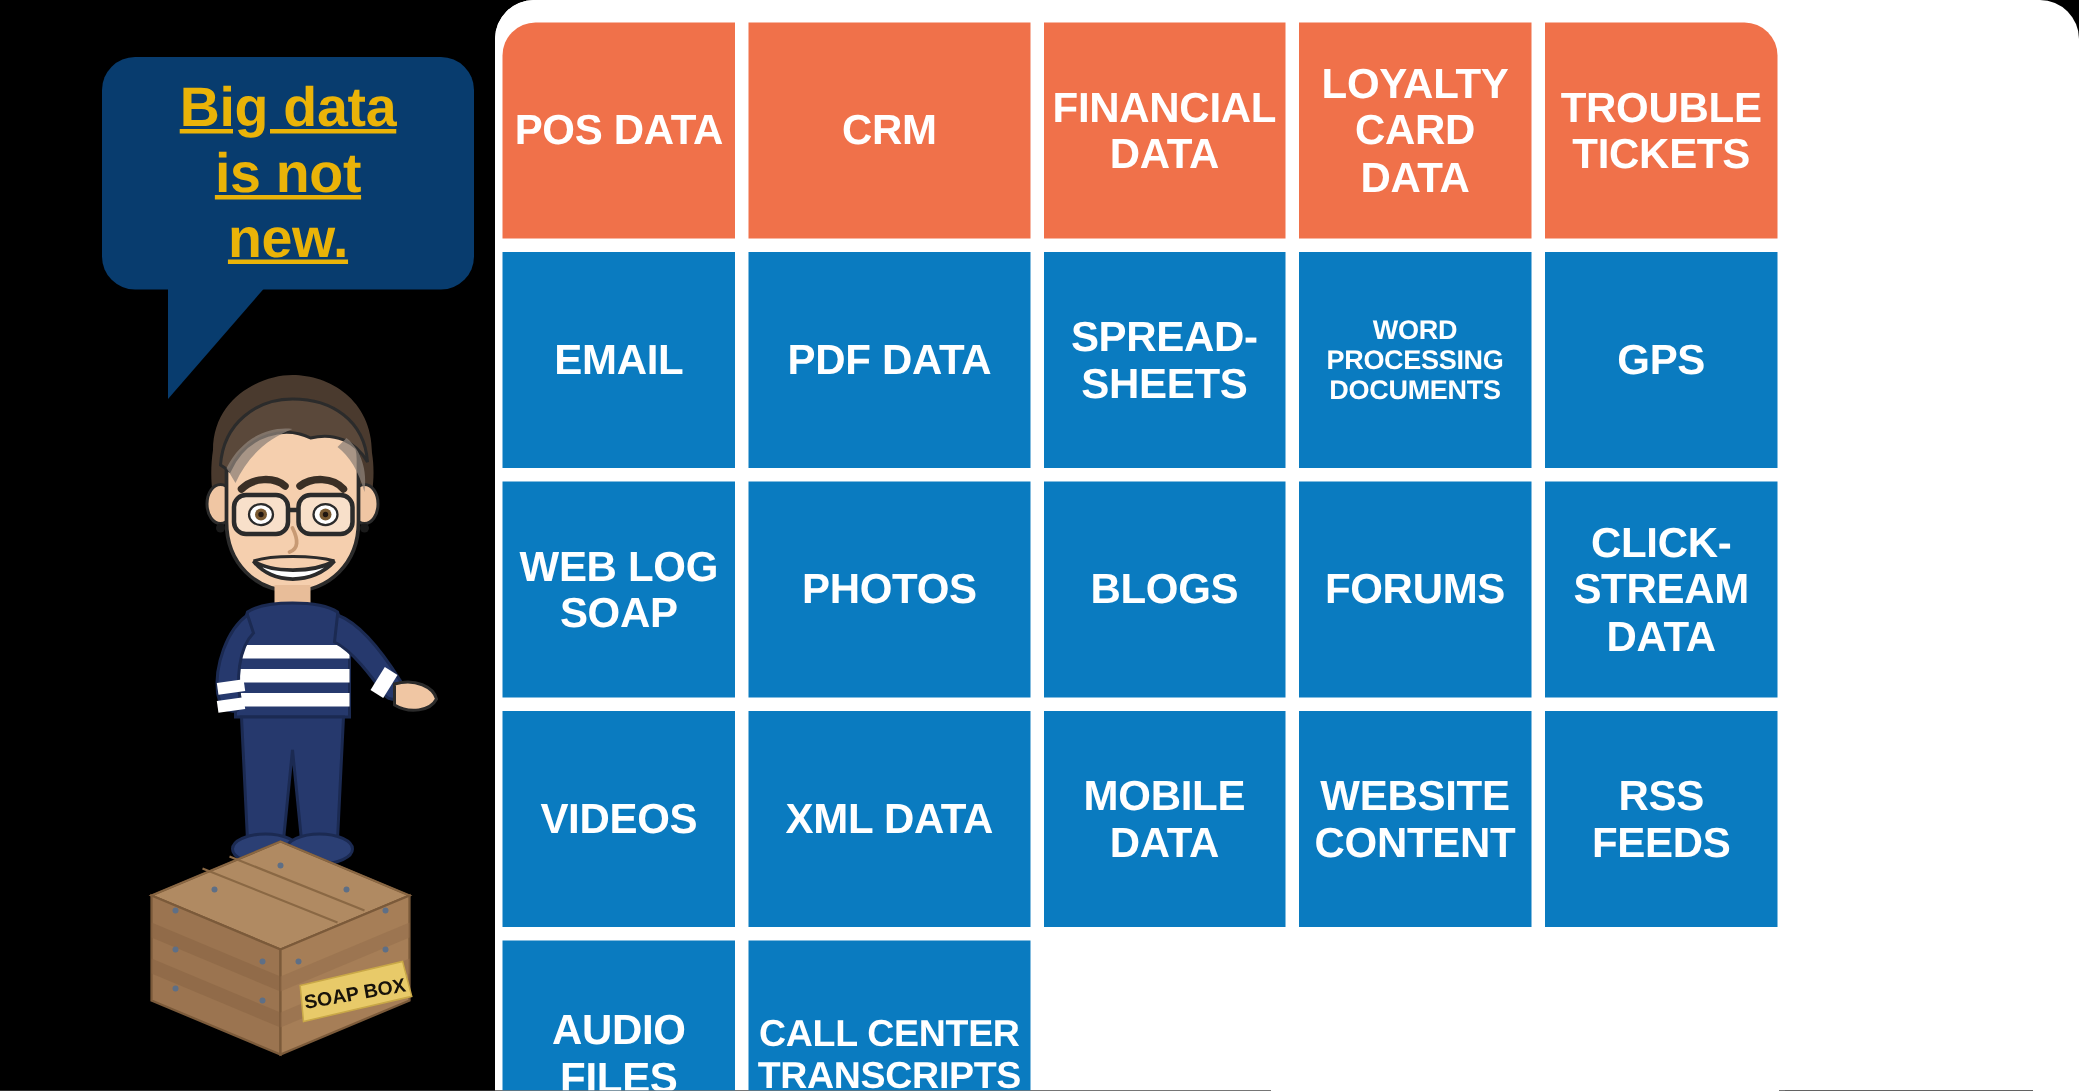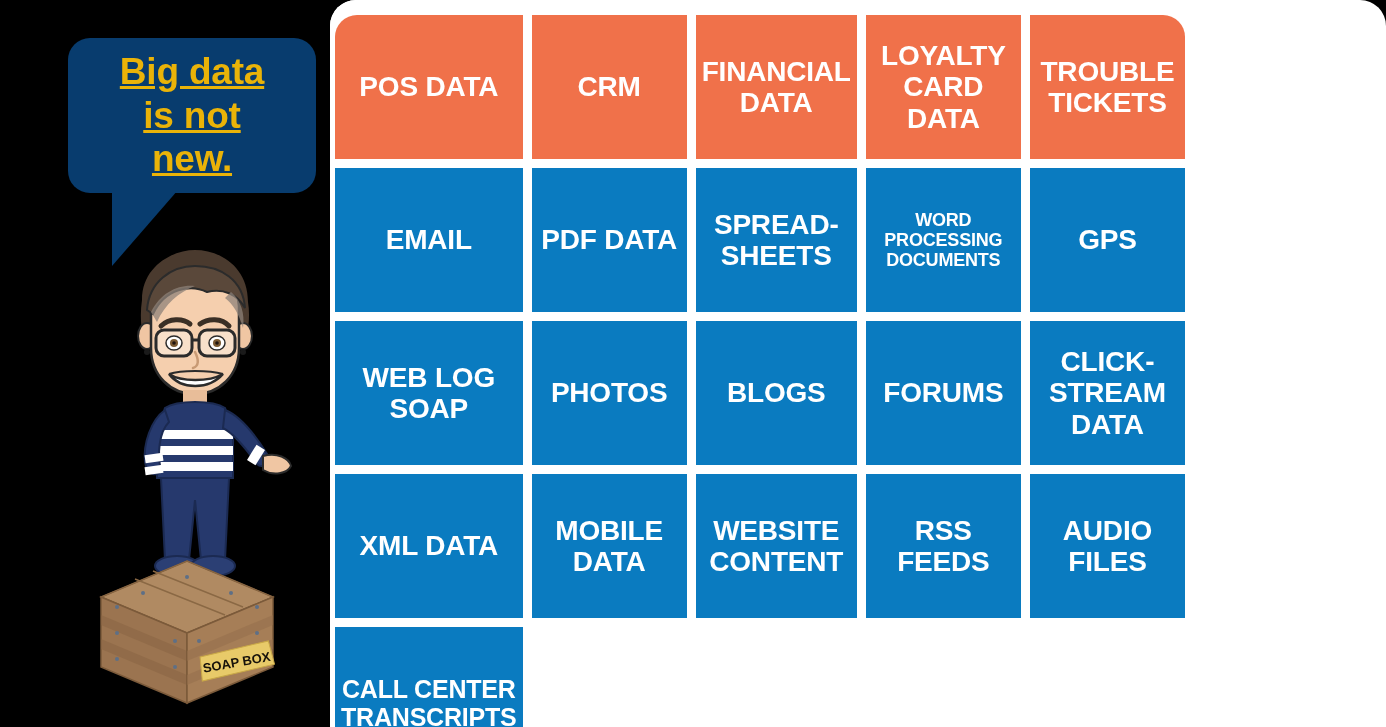--- a/index.html
+++ b/index.html
@@ -241,20 +241,21 @@
       <div class="cell body">GPS</div>
       <div class="cell body">WEB LOG
 SOAP</div>
       <div class="cell body">PHOTOS</div>
 
       <div class="cell body">BLOGS</div>
       <div class="cell body">FORUMS</div>
       <div class="cell body">CLICK-
 STREAM
 DATA</div>
+      <div class="cell body">VIDEOS</div>
       <div class="cell body">XML DATA</div>
 
       <div class="cell body">MOBILE
 DATA</div>
       <div class="cell body">WEBSITE
 CONTENT</div>
       <div class="cell body">RSS FEEDS</div>
       <div class="cell body">AUDIO
 FILES</div>
       <div class="cell body mid">CALL CENTER

